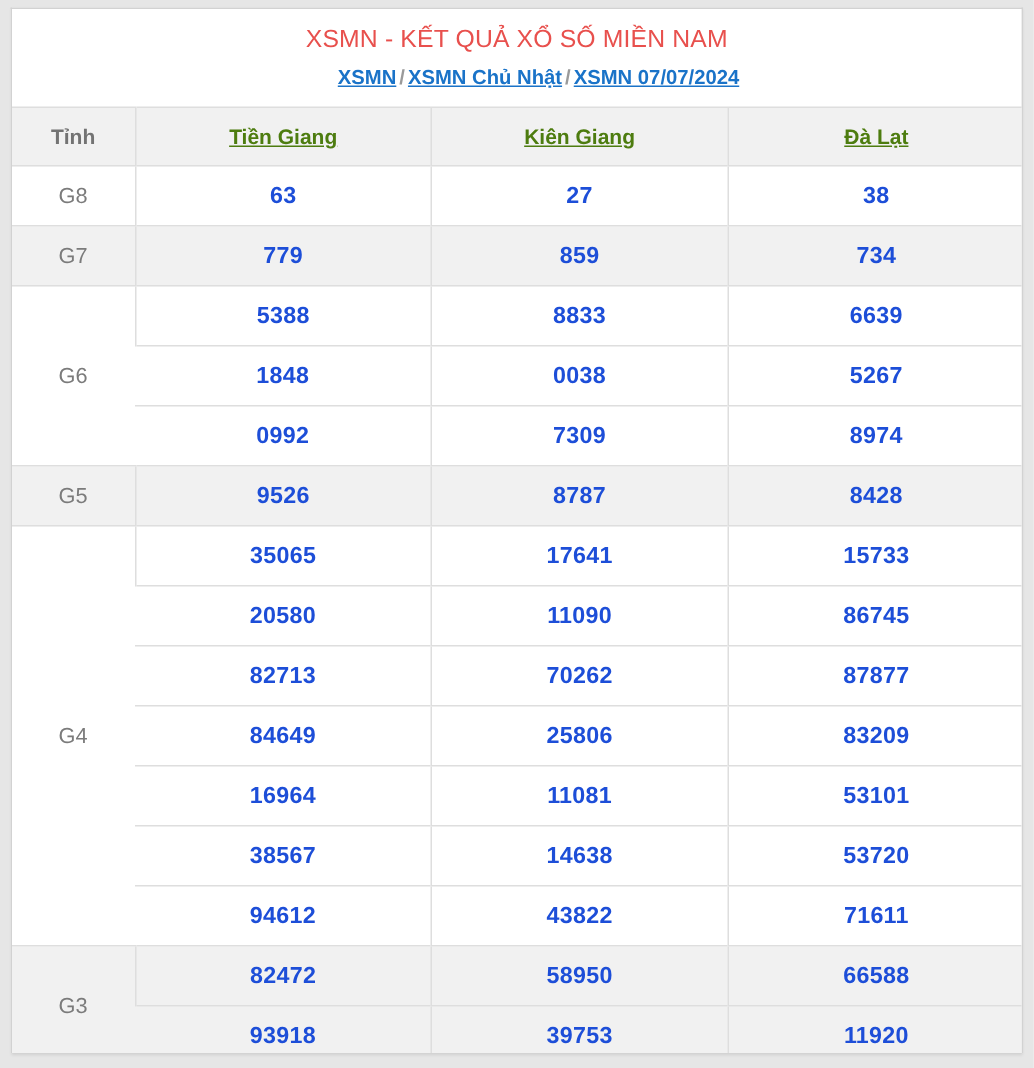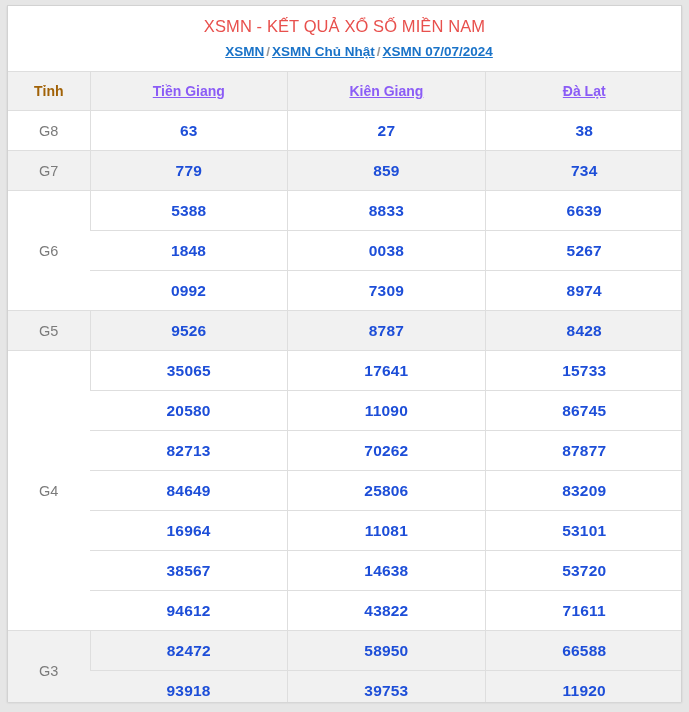--- a/index.html
+++ b/index.html
@@ -79,26 +79,26 @@
   }
   table.result th:first-child, table.result td:first-child {
     border-left: none;
   }
   thead th {
     background: #f1f1f1;
     height: 39px;
     font-size: 14px;
   }
   thead th.th-label {
-    color: #a16207;
+    color: #737373;
     font-weight: bold;
     font-size: 14px;
   }
   thead th a {
-    color: #8b5cf6;
+    color: #4d7c0f;
     text-decoration: underline;
     font-weight: bold;
     font-size: 14px;
     cursor: pointer;
   }
   td.lbl {
     color: #7b7b7b;
     font-size: 14.5px;
     font-weight: 400;
   }

